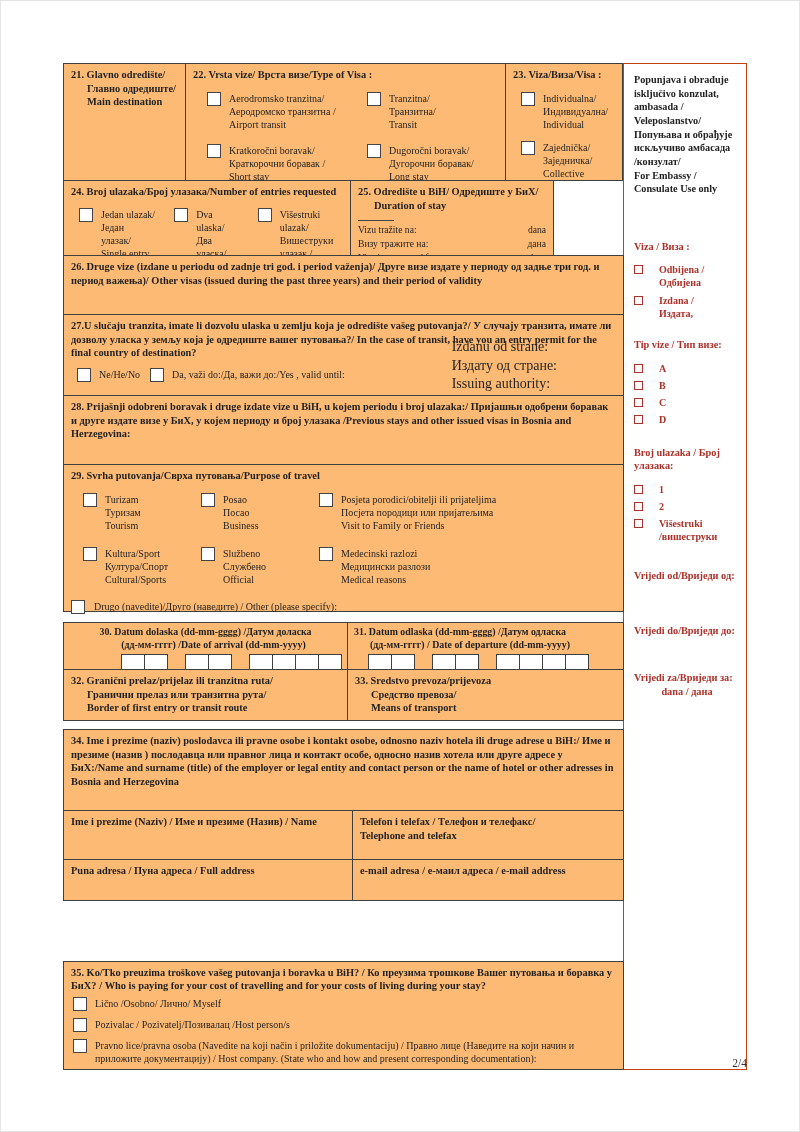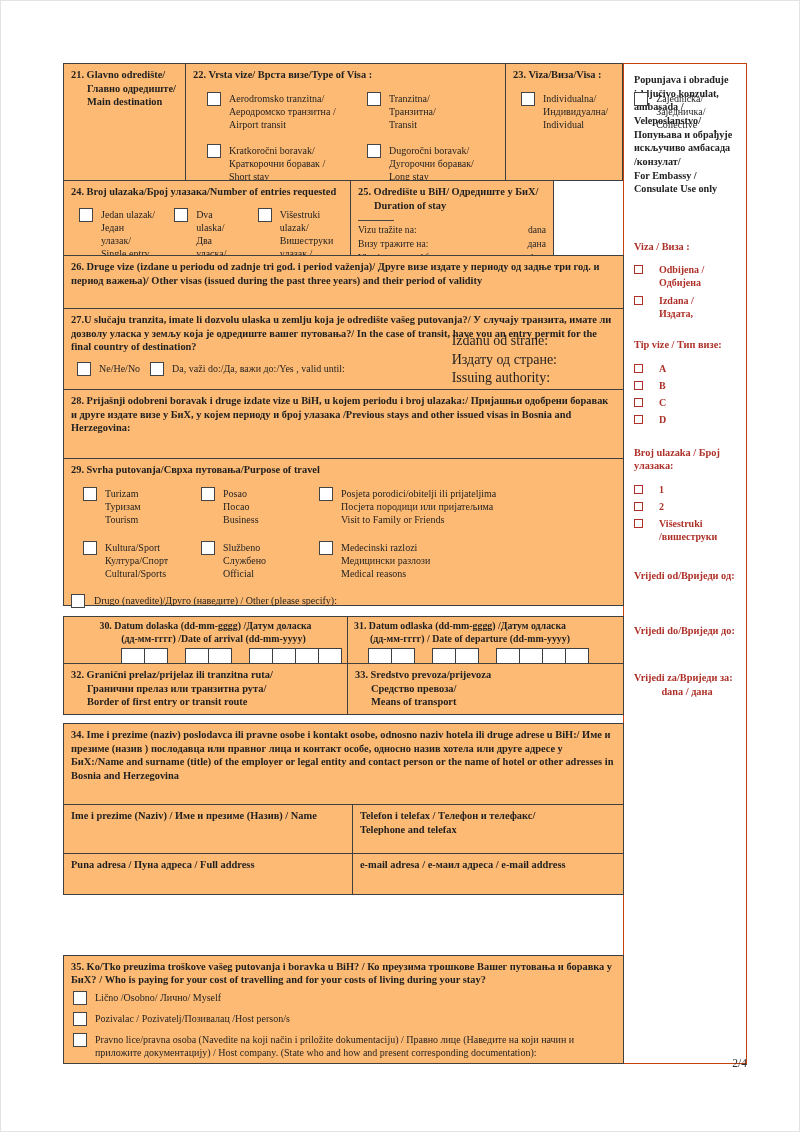--- a/index.html
+++ b/index.html
@@ -25,21 +25,21 @@
   .sidebar { flex:1; border:1px solid #c2410c; margin-left:-1px; padding:9px 6px 0 10px; }
   .sb-note { font-weight:bold; font-size:10.2px; line-height:1.34; white-space:pre-line; color:#222; }
   .red { color:#ae3129; }
   .sb-head { font-weight:bold; font-size:10.3px; line-height:1.3; white-space:pre-line; }
   .sb-list { margin-top:10px; display:flex; flex-direction:column; gap:5px; }
   .sb-item { display:flex; gap:16px; align-items:flex-start; }
   .sb-cb { width:9px; height:9px; border:1px solid #ae3129; display:inline-block; flex:none; margin-top:2px; }
   .sb-item .cb-label { font-weight:bold; }
   
   .s22-grid { display:grid; grid-template-columns: 160px 1fr; row-gap:13px; margin-top:10px; padding-left:14px; }
-  .s23-list { display:flex; flex-direction:row; gap:26px; margin-top:10px; padding-left:8px; }
+  .s23-list { display:flex; flex-direction:column; gap:10px; margin-top:10px; padding-left:8px; }
   .s24-list { display:flex; margin-top:9px; padding-left:8px; gap:0; }
   .s24-list .cb-item:nth-child(1){ width:100px; } .s24-list .cb-item:nth-child(2){ width:80px; margin-left:18px;} .s24-list .cb-item:nth-child(3){ margin-left:22px;}
   .fill-line { width:36px; border-top:1px solid #444; margin:8px 0 2px 0; }
   .s25-row { display:flex; justify-content:space-between; font-size:9.6px; line-height:1.45; }
   .s27-opts { display:flex; align-items:flex-start; gap:10px; margin-top:8px; padding-left:6px; }
   .s27-opts .one-line { white-space:nowrap; }
   .issuing { position:absolute; right:66px; bottom:2px; font-size:14px; line-height:1.3; white-space:pre-line; }
   .s29-grid { display:grid; grid-template-columns:118px 118px 1fr; row-gap:15px; margin-top:10px; padding-left:12px; }
   .s29-other { display:flex; gap:9px; align-items:center; margin-top:14px; }
   .dates { display:flex; margin-top:2px; }
@@ -151,21 +151,21 @@
             <span>Визу тражите на:</span>
             <span>дана</span>
           </div>
           <div class="s25-row">
             <span>Visa is requested for:</span>
             <span>days</span>
           </div>
         </div>
       </div>
 
-      <div class="mrow" style="height:54px;">
+      <div class="mrow" style="height:60px;">
         <div class="box" style="width:561px;">
           <div class="title">26. Druge vize (izdane u periodu od zadnje tri god. i period važenja)/ Друге визе издате у периоду од задње три год. и период важења)/ Other visas (issued during the past three years) and their period of validity</div>
           <div class="blank-fill"></div>
         </div>
       </div>
 
       <div class="mrow" style="height:82px;">
         <div class="box" style="width:561px;">
           <div class="title">27.U slučaju tranzita, imate li dozvolu ulaska u zemlju koja je odredište vašeg putovanja?/ У случају транзита, имате ли дозволу уласка у земљу која је одредиште вашег путовања?/ In the case of transit,  have you an entry permit for the final country of destination?</div>
           <div class="s27-opts">

